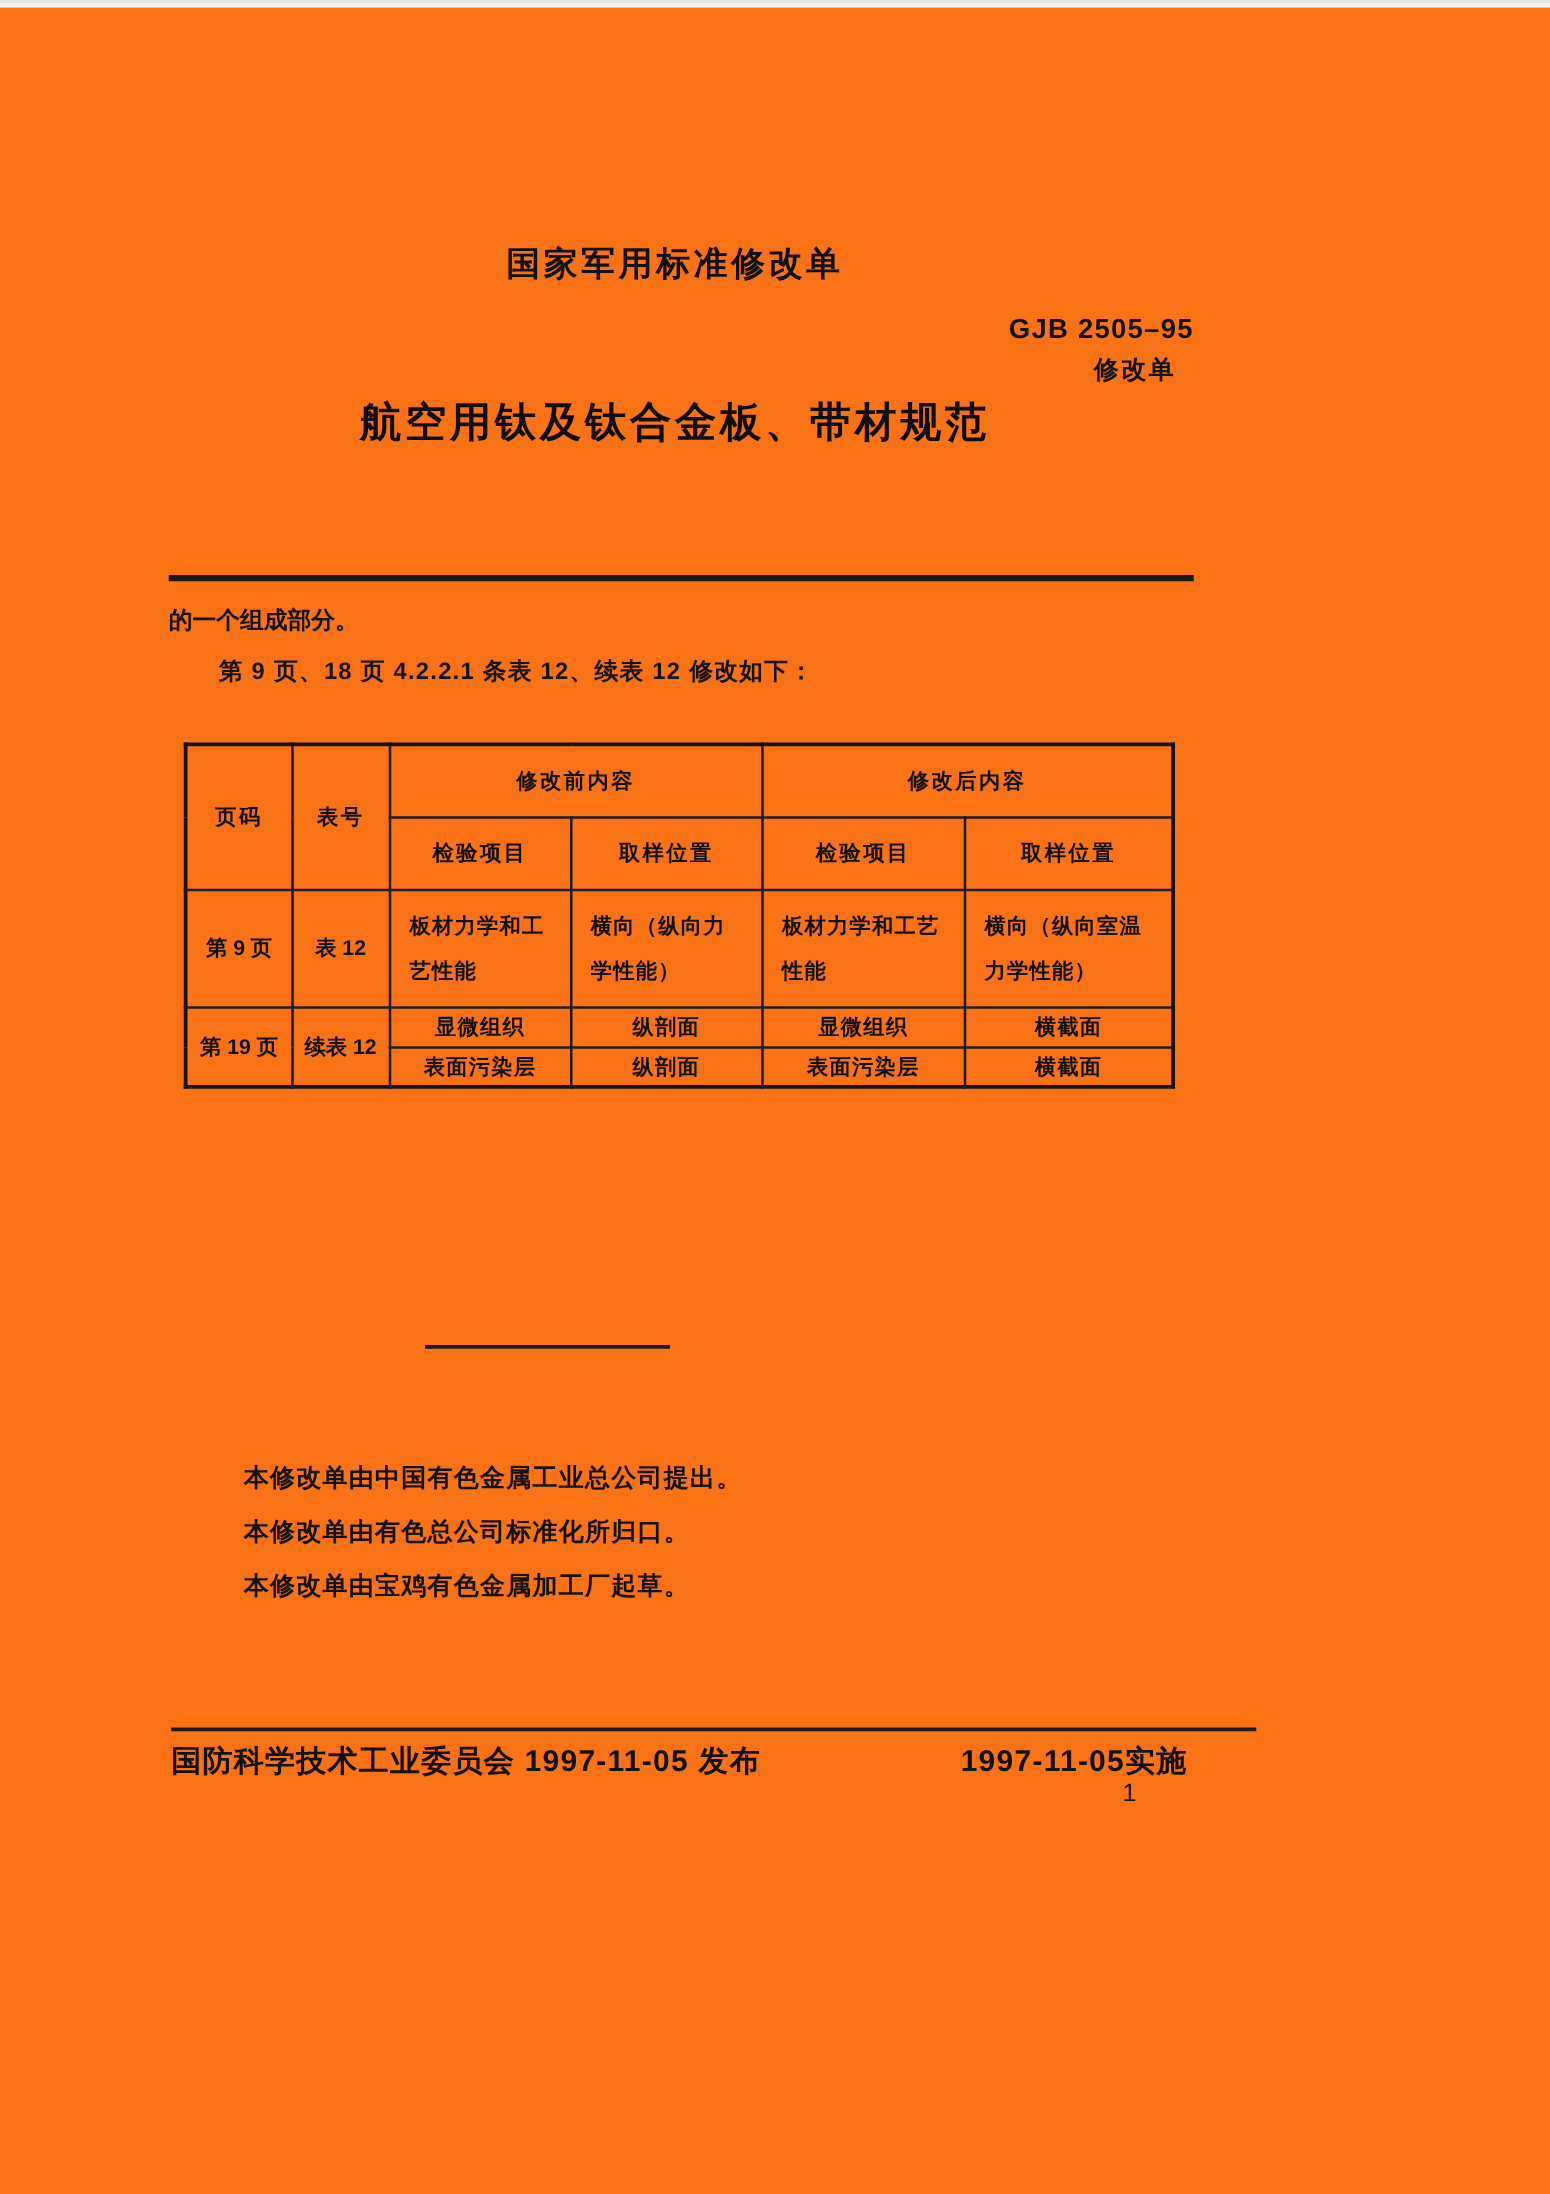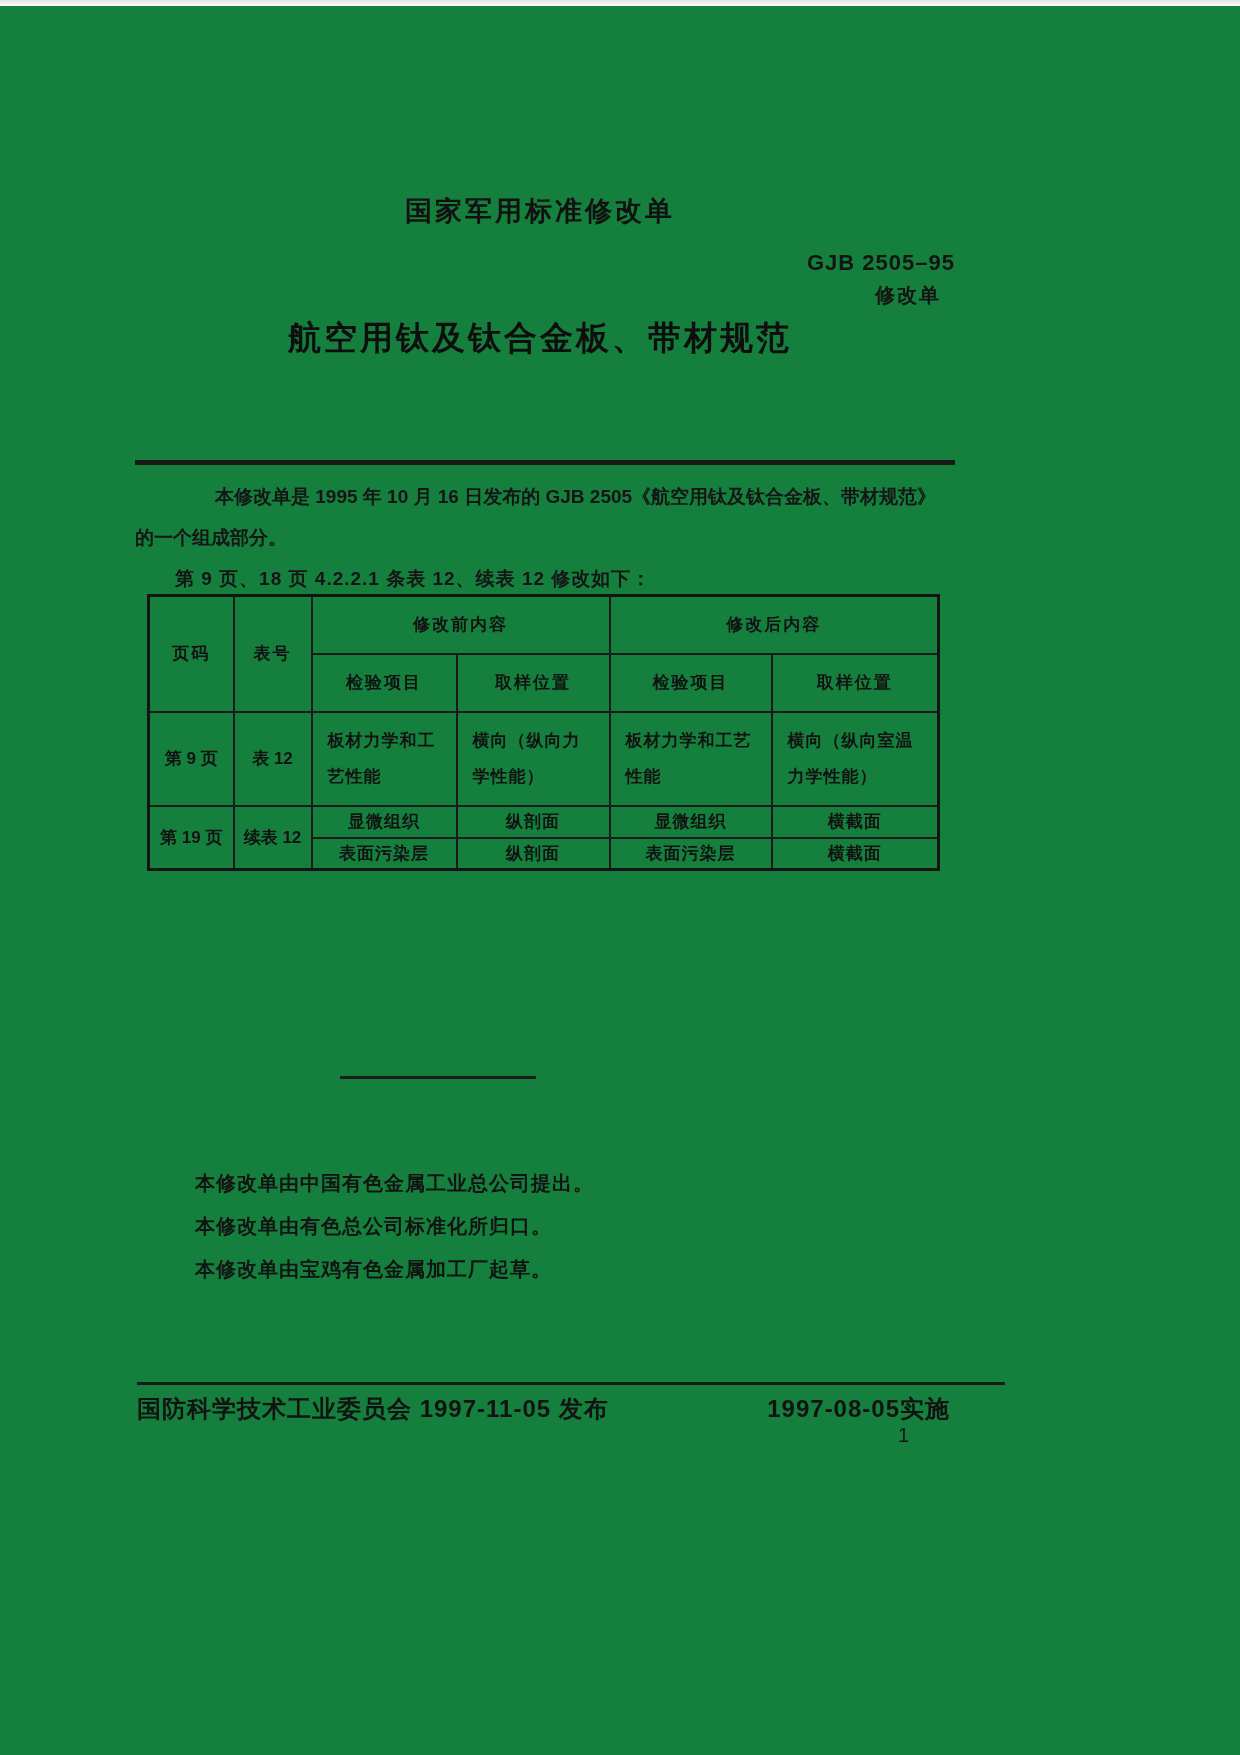--- a/index.html
+++ b/index.html
@@ -1,21 +1,21 @@
 <!DOCTYPE html>
 <html><head>
 <meta charset="utf-8">
 <style>
   * { margin:0; padding:0; box-sizing:border-box; }
   html,body { background:#d9d9d6; }
   .page {
     position:relative;
     width:1240px; height:1755px;
     margin:0 auto;
-    background:#15803d;
+    background:#f97316;
     font-family:"Liberation Sans", sans-serif;
     color:#141414;
     overflow:hidden;
   }
   .scan-edge-top {
     position:absolute; left:0; top:0; width:100%; height:6px;
     background:linear-gradient(#e3e3e0, #fcfcfa);
   }
   .content { position:absolute; left:120px; top:0; width:840px; }
 
@@ -102,21 +102,20 @@
     <div class="std-no-block">
       <div class="std-no">GJB 2505–95</div>
       <div class="std-no-sub">修改单</div>
     </div>
 
     <div class="doc-title">航空用钛及钛合金板、带材规范</div>
 
     <div class="title-rule"></div>
 
     <div class="intro">
-      <div class="ln1">本修改单是 1995 年 10 月 16 日发布的 GJB 2505《航空用钛及钛合金板、带材规范》</div>
       <div class="ln2">的一个组成部分。</div>
       <div class="ln3">第 9 页、18 页 4.2.2.1 条表 12、续表 12 修改如下：</div>
     </div>
 
     <table class="mod-table">
       <colgroup>
         <col style="width:85px">
           <col style="width:78px">
         <col style="width:145px">
           <col style="width:153px">
@@ -167,17 +166,17 @@
       <div>本修改单由宝鸡有色金属加工厂起草。</div>
     </div>
 
   </div>
 
   <div class="separator-line"></div>
 
   <div class="footer-rule"></div>
   <div class="footer-row">
     <span>国防科学技术工业委员会 1997-11-05 发布</span>
-    <span>1997-08-05实施</span>
+    <span>1997-11-05实施</span>
   </div>
 
   <div class="page-number">1</div>
 </div>
 
 </body></html>

